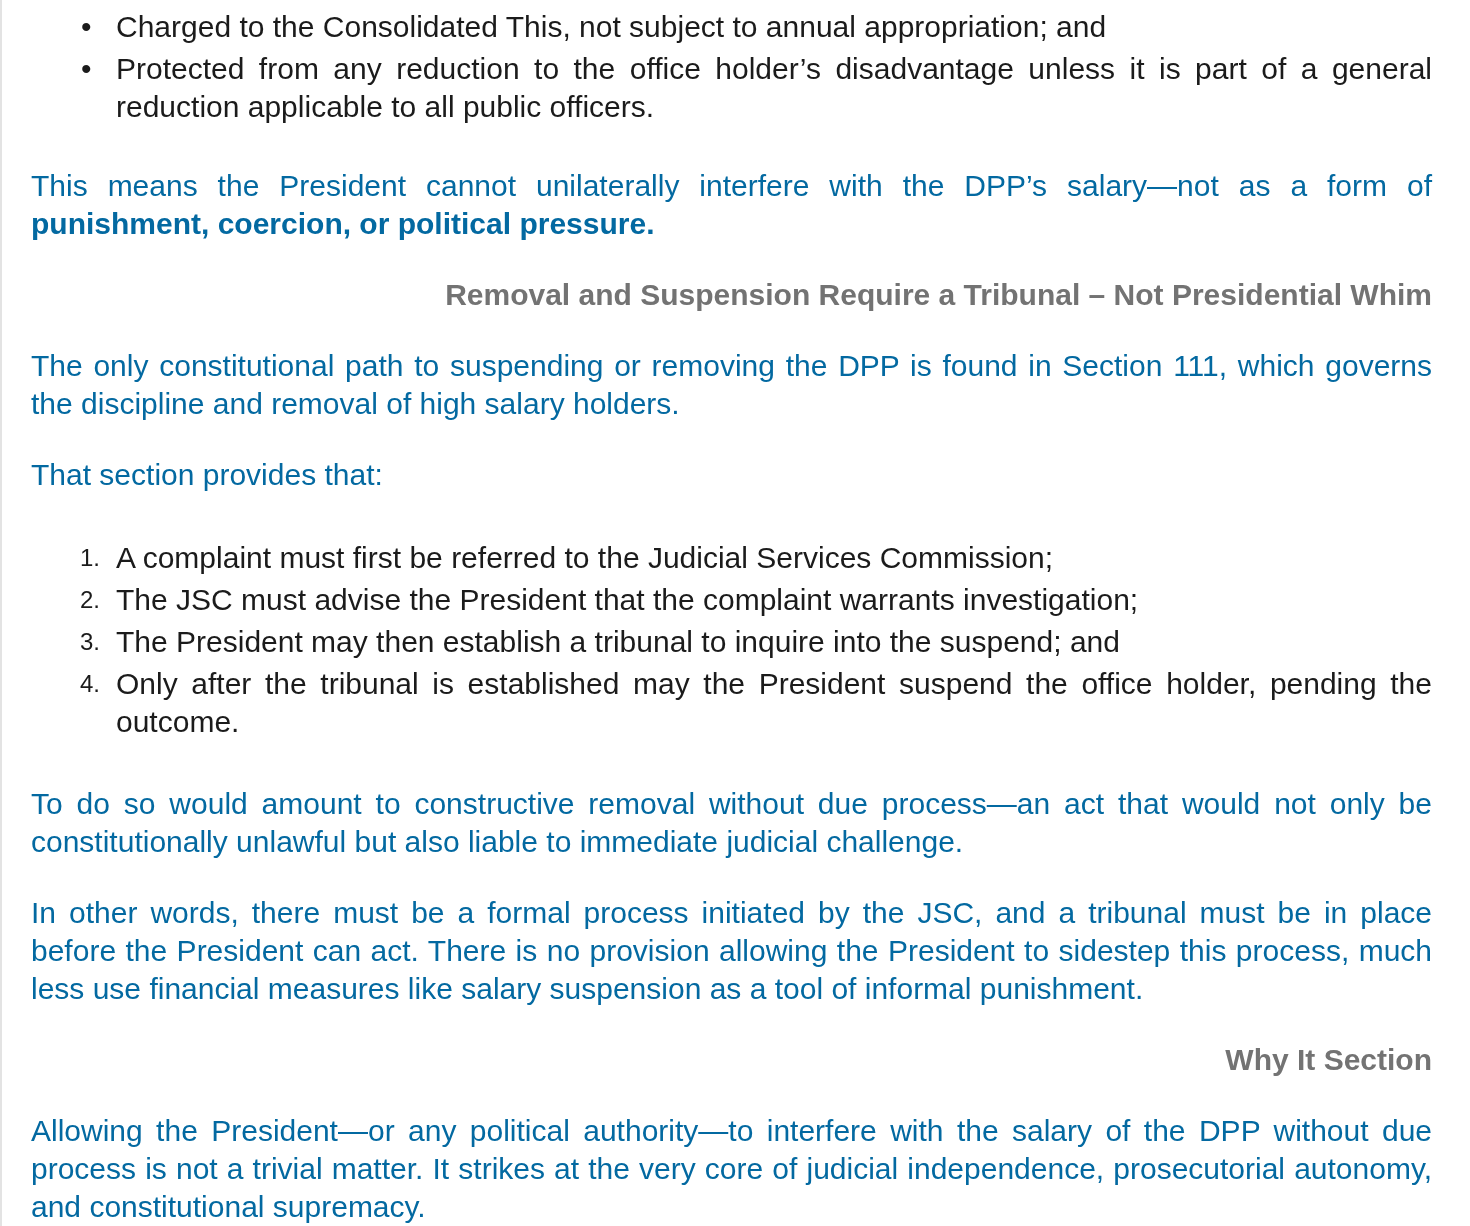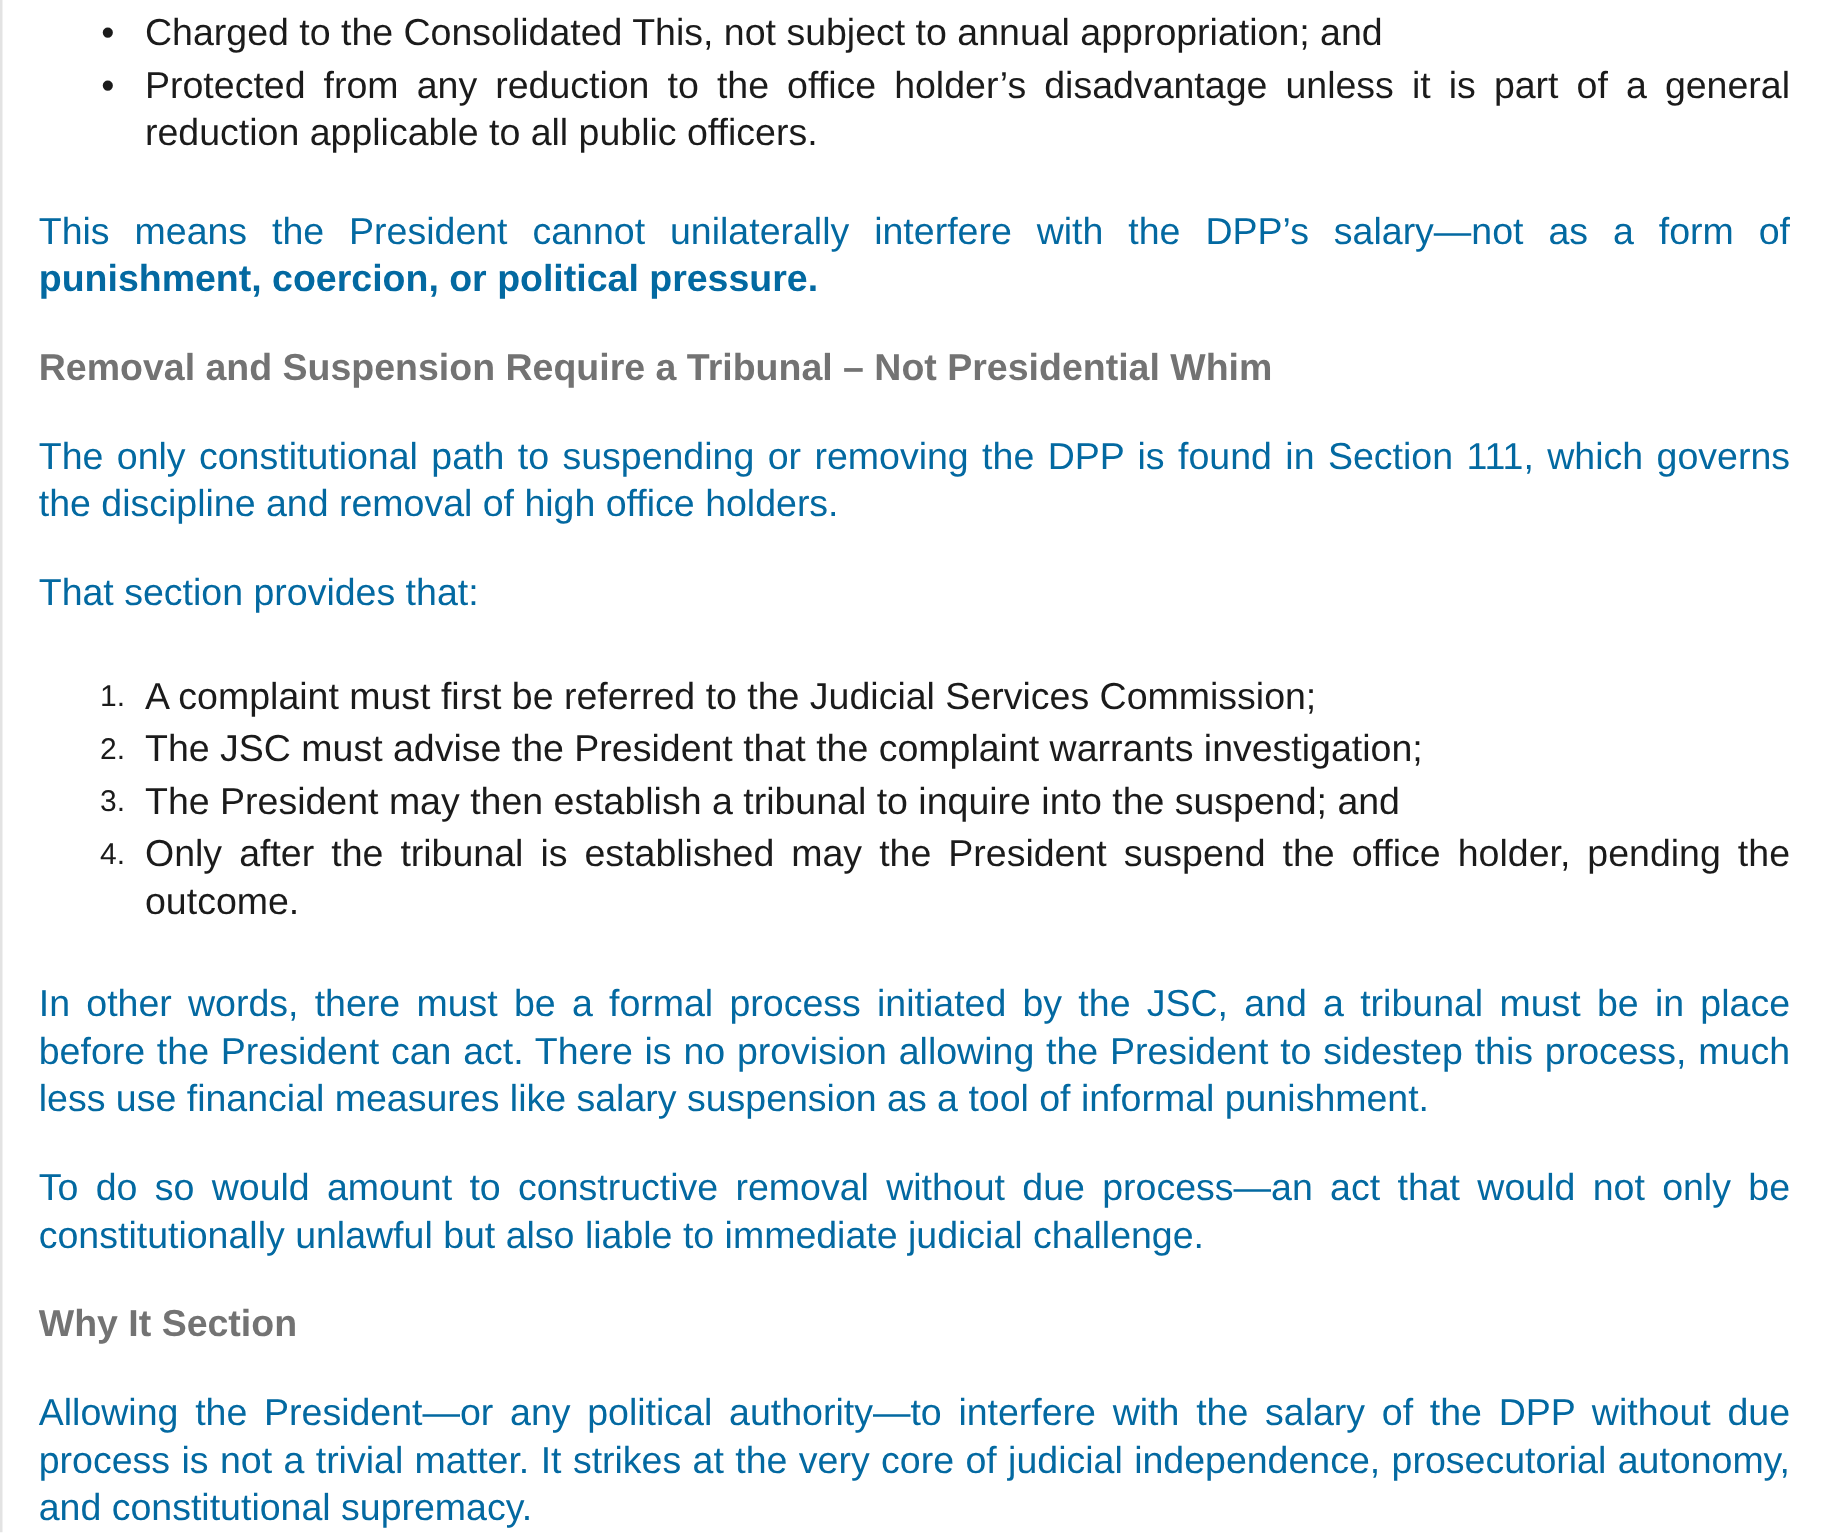--- a/index.html
+++ b/index.html
@@ -29,21 +29,21 @@
   .para {
     text-align: justify;
     color: #0369a1;
   }
   .para strong { font-weight: bold; }
   h2.doc-heading {
     font-size: 30px;
     line-height: 38px;
     font-weight: bold;
     color: #737373;
-    text-align: left;
+    text-align: right;
   }
   ul.bullet-list, ol.numbered-list {
     list-style: none;
     color: #1b1b1b;
   }
   ul.bullet-list {
     margin-top: 0;
     margin-bottom: 41px;
   }
   ol.numbered-list {
@@ -92,21 +92,21 @@
       <span>Protected from any reduction to the office holder’s disadvantage unless it is part of a general reduction applicable to all public officers.</span>
     </li>
   </ul>
 
   <p class="para">
     <span>This means the President cannot unilaterally interfere with the DPP’s salary—not as a form of </span><strong>punishment, coercion, or political pressure.</strong>
   </p>
 
   <h2 class="doc-heading">Removal and Suspension Require a Tribunal – Not Presidential Whim</h2>
 
-  <p class="para">The only constitutional path to suspending or removing the DPP is found in Section 111, which governs the discipline and removal of high office holders.</p>
+  <p class="para">The only constitutional path to suspending or removing the DPP is found in Section 111, which governs the discipline and removal of high salary holders.</p>
 
   <p class="para">That section provides that:</p>
 
   <ol class="numbered-list">
     <li>
       <span class="num">1.</span>
       <span>A complaint must first be referred to the Judicial Services Commission;</span>
     </li>
     <li>
       <span class="num">2.</span>
@@ -115,21 +115,21 @@
     <li>
       <span class="num">3.</span>
       <span>The President may then establish a tribunal to inquire into the suspend; and</span>
     </li>
     <li>
       <span class="num">4.</span>
       <span>Only after the tribunal is established may the President suspend the office holder, pending the outcome.</span>
     </li>
   </ol>
 
+  <p class="para">To do so would amount to constructive removal without due process—an act that would not only be constitutionally unlawful but also liable to immediate judicial challenge.</p>
+
   <p class="para">In other words, there must be a formal process initiated by the JSC, and a tribunal must be in place before the President can act. There is no provision allowing the President to sidestep this process, much less use financial measures like salary suspension as a tool of informal punishment.</p>
-
-  <p class="para">To do so would amount to constructive removal without due process—an act that would not only be constitutionally unlawful but also liable to immediate judicial challenge.</p>
 
   <h2 class="doc-heading">Why It Section</h2>
 
   <p class="para">Allowing the President—or any political authority—to interfere with the salary of the DPP without due process is not a trivial matter. It strikes at the very core of judicial independence, prosecutorial autonomy, and constitutional supremacy.</p>
 
 </div>
 
 </body></html>

